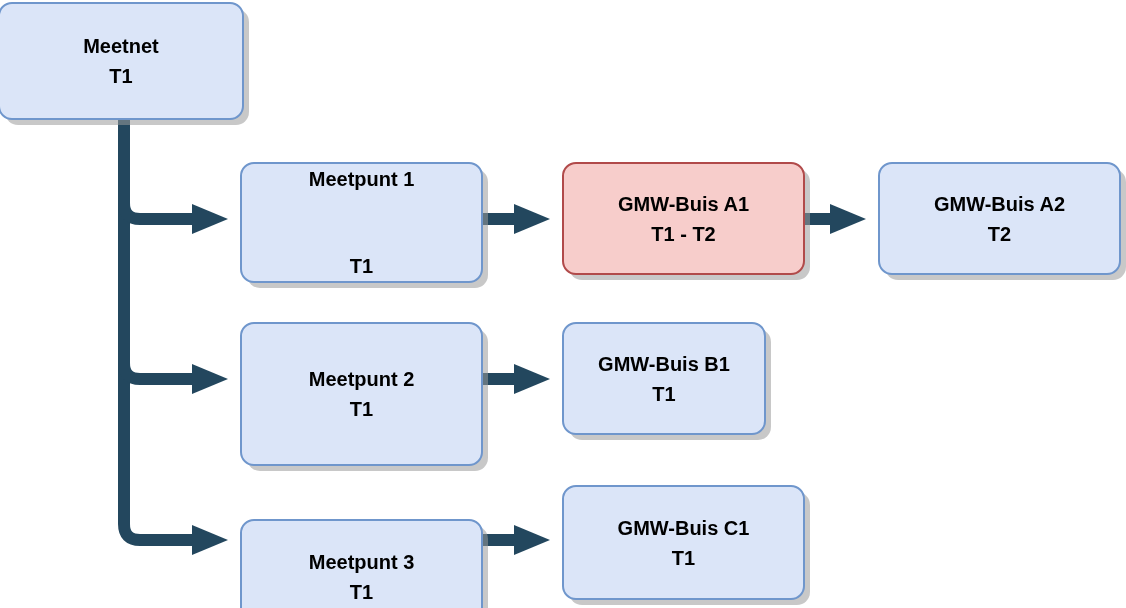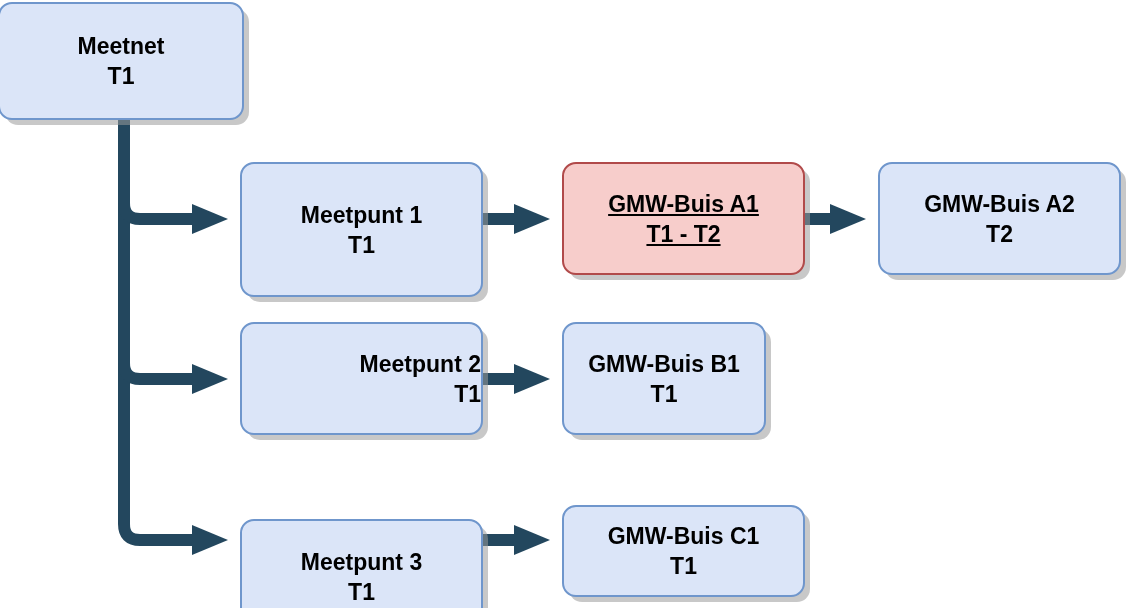--- a/index.html
+++ b/index.html
@@ -44,21 +44,21 @@
     background: #dbe5f8;
     border-color: #6f96cc;
   }
   .node.red {
     background: #f7cdcb;
     border-color: #b14a4a;
   }
   .node-line {
     color: #000000;
     font-weight: bold;
-    font-size: 23px;
+    font-size: 20px;
     line-height: 30px;
     letter-spacing: 0px;
     white-space: nowrap;
   }
 </style>
 </head>
 <body>
 
 <div id="diagram-canvas">
 
@@ -102,48 +102,48 @@
       <polygon points="514,525 514,555 550,540" fill="#23475e"></polygon>
     </g>
 
   </svg>
 
   <div class="node blue" style="left:-2px; top:2px; width:246px; height:118px;">
     <div class="node-line">Meetnet</div>
     <div class="node-line">T1</div>
   </div>
 
-  <div class="node blue" style="left:240px; top:162px; width:243px; height:135px;">
+  <div class="node blue" style="left:240px; top:162px; width:243px; height:121px;justify-content:space-between;">
     <div class="node-line">Meetpunt 1</div>
     <div class="node-line">T1</div>
   </div>
 
-  <div class="node red" style="left:562px; top:162px; width:243px; height:113px;text-decoration:underline;">
+  <div class="node red" style="left:562px; top:162px; width:243px; height:113px;">
     <div class="node-line">GMW-Buis A1</div>
     <div class="node-line">T1 - T2</div>
   </div>
 
   <div class="node blue" style="left:878px; top:162px; width:243px; height:113px;">
     <div class="node-line">GMW-Buis A2</div>
     <div class="node-line">T2</div>
   </div>
 
-  <div class="node blue" style="left:240px; top:322px; width:243px; height:113px;align-items:flex-end;">
+  <div class="node blue" style="left:240px; top:322px; width:243px; height:144px;">
     <div class="node-line">Meetpunt 2</div>
     <div class="node-line">T1</div>
   </div>
 
   <div class="node blue" style="left:562px; top:322px; width:204px; height:113px;">
     <div class="node-line">GMW-Buis B1</div>
     <div class="node-line">T1</div>
   </div>
 
   <div class="node blue" style="left:240px; top:483px; width:243px; height:115px;margin-top:36px;">
     <div class="node-line">Meetpunt 3</div>
     <div class="node-line">T1</div>
   </div>
 
-  <div class="node blue" style="left:562px; top:505px; width:243px; height:92px;">
+  <div class="node blue" style="left:562px; top:485px; width:243px; height:115px;">
     <div class="node-line">GMW-Buis C1</div>
     <div class="node-line">T1</div>
   </div>
 
 </div>
 
 </body></html>

